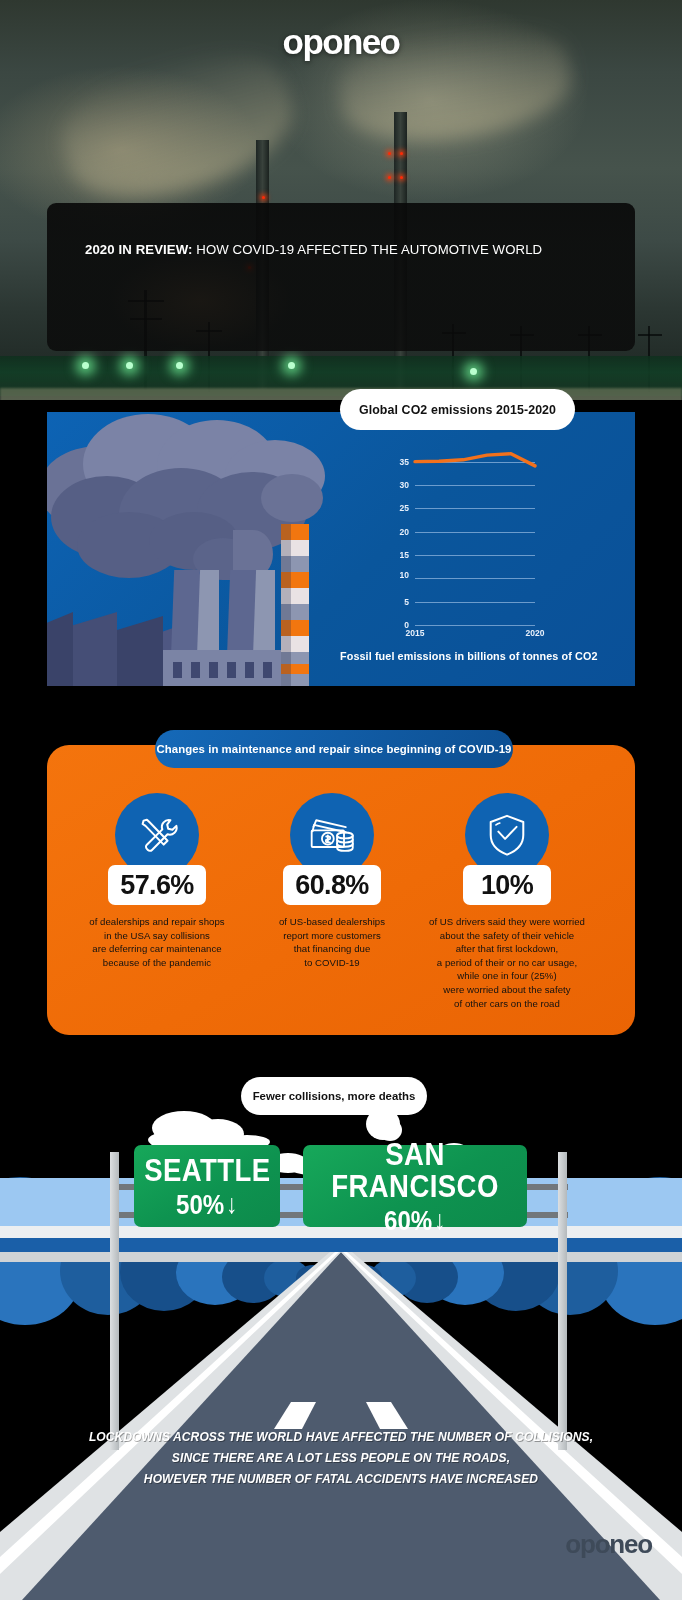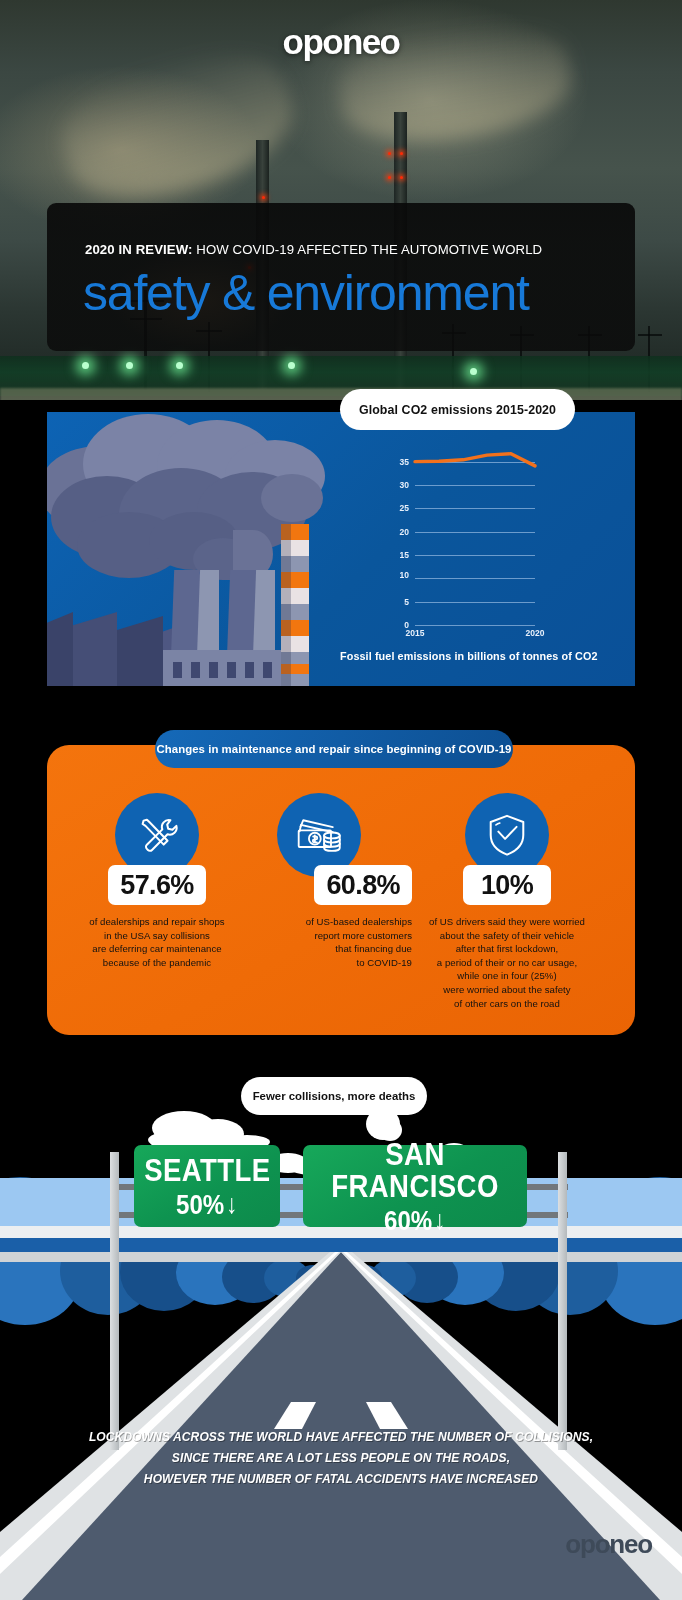--- a/index.html
+++ b/index.html
@@ -190,21 +190,20 @@
   <div class="glight" style="left:288px;top:362px;"></div>
   <div class="glight" style="left:470px;top:368px;"></div>
   <div id="lowerdeck"></div>
 
   <div id="logo-top">oponeo</div>
 
   <div id="title-card">
     <div id="title-kicker">
       <b>2020 IN REVIEW:</b><span> HOW COVID-19 AFFECTED THE AUTOMOTIVE WORLD</span>
     </div>
-    <div id="title-main">safety &amp; environment</div>
   </div>
 </div>
 
 <div id="co2">
   <div id="co2-bg-grad"></div>
 
   <div class="smokepuff" style="left:-8px; top:34px; width:120px; height:86px; background:#6a7296;"></div>
   <div class="smokepuff" style="left:36px; top:2px; width:130px; height:100px; background:#7b83a6;"></div>
   <div class="smokepuff" style="left:110px; top:8px; width:120px; height:92px; background:#7b83a6;"></div>
   <div class="smokepuff" style="left:178px; top:28px; width:100px; height:72px; background:#7b83a6;"></div>
@@ -293,21 +292,21 @@
   </div>
   <div class="stat-badge">57.6%</div>
   <div class="stat-text">
     <div>of dealerships and repair shops</div>
     <div>in the USA say collisions</div>
     <div>are deferring car maintenance</div>
     <div>because of the pandemic</div>
   </div>
 </div>
 
-<div class="stat-col" style="left:226px;text-align:right;">
+<div class="stat-col" style="left:239px;">
   <div class="stat-circle">
     <svg width="48" height="44" viewBox="0 0 52 46">
       <g fill="none" stroke="#fff" stroke-width="2" stroke-linejoin="round" stroke-linecap="round">
         <path d="M6 14 L9 7 L41 14.5"></path>
         <path d="M5 19 L6.5 12 L41 20"></path>
         <rect x="4" y="18" width="35" height="18" rx="1"></rect>
         <circle cx="21.5" cy="27" r="6.4"></circle>
         <path d="M21.5 23.4 v7.2 M19.7 24.6 h2.8 a1.6 1.6 0 0 1 0 3.2 h-1.6 a1.6 1.6 0 0 0 0 3.2 h2.8"></path>
         <ellipse cx="40" cy="23.5" rx="8.5" ry="3.2"></ellipse>
         <path d="M31.5 23.5 v13.5 c0 1.8 3.8 3.2 8.5 3.2 s8.5-1.4 8.5-3.2 V23.5"></path>

